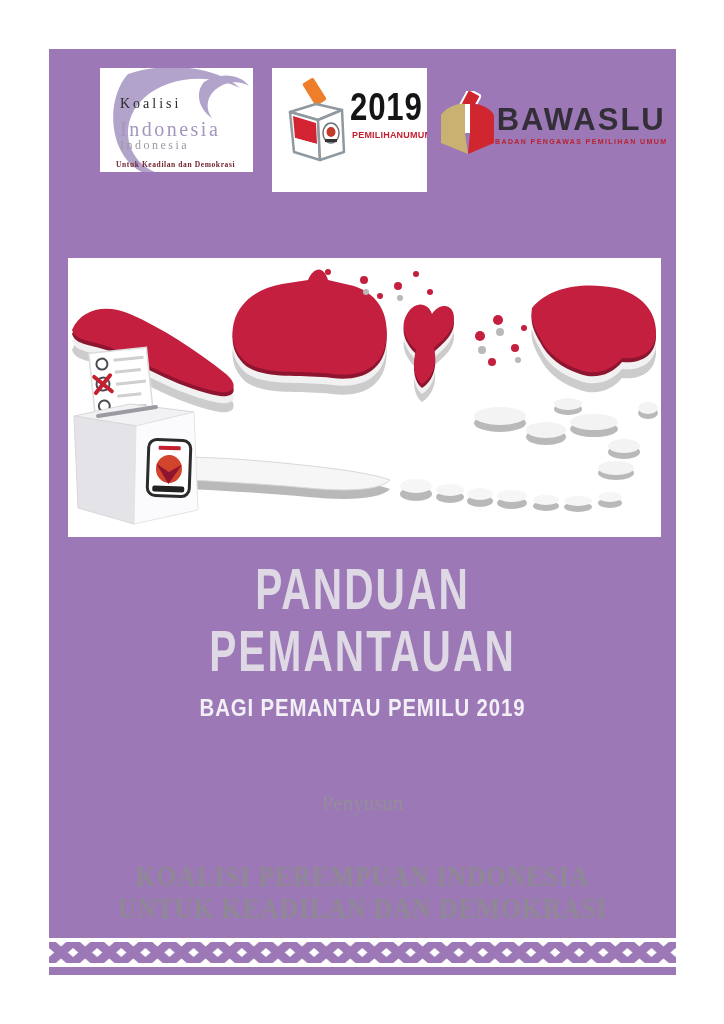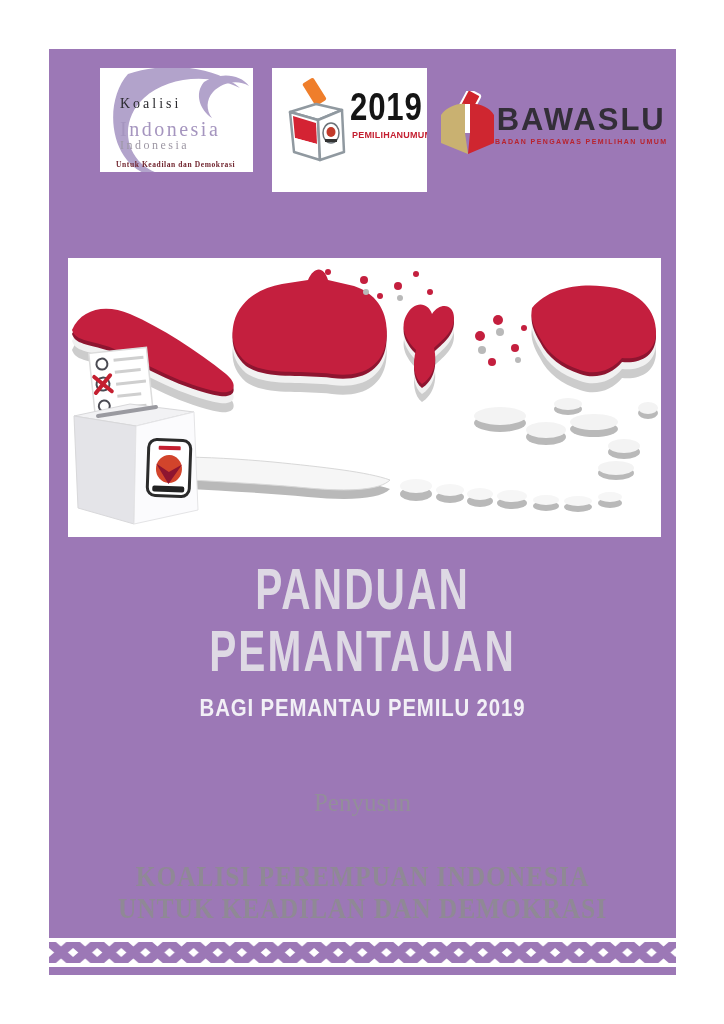--- a/index.html
+++ b/index.html
@@ -35,21 +35,21 @@
   .banner{position:absolute;left:19px;top:209px;width:593px;height:279px;background:#ffffff;}
 
   
   .title{position:absolute;left:0;top:509px;width:100%;text-align:center;
          font-weight:bold;font-size:58px;line-height:62px;color:#ded9e4;
          letter-spacing:3px;transform:scaleX(.70);transform-origin:50% 50%;}
   .subtitle{position:absolute;left:0;top:645px;width:100%;text-align:center;
             font-weight:bold;font-size:24px;color:#f2f0f6;letter-spacing:1px;
             transform:scaleX(.85);transform-origin:50% 50%;}
   .credits{position:absolute;left:0;top:740px;width:100%;text-align:center;
-           font-family:"Liberation Serif",serif;font-size:25px;line-height:28px;color:#938e9a;}
+           font-family:"Liberation Serif",serif;font-size:21px;line-height:28px;color:#938e9a;}
   .org{position:absolute;left:0;top:811px;width:100%;text-align:center;
        font-family:"Liberation Serif",serif;font-weight:bold;font-size:29px;line-height:32px;
        color:#8f8995;letter-spacing:1px;transform:scaleX(.88);transform-origin:50% 50%;}
 
   
   .deco-band{position:absolute;left:0;top:889px;width:627px;height:29px;background:#ffffff;}
   .deco-band svg{position:absolute;left:0;top:4px;}
 </style>
 </head>
 <body>

